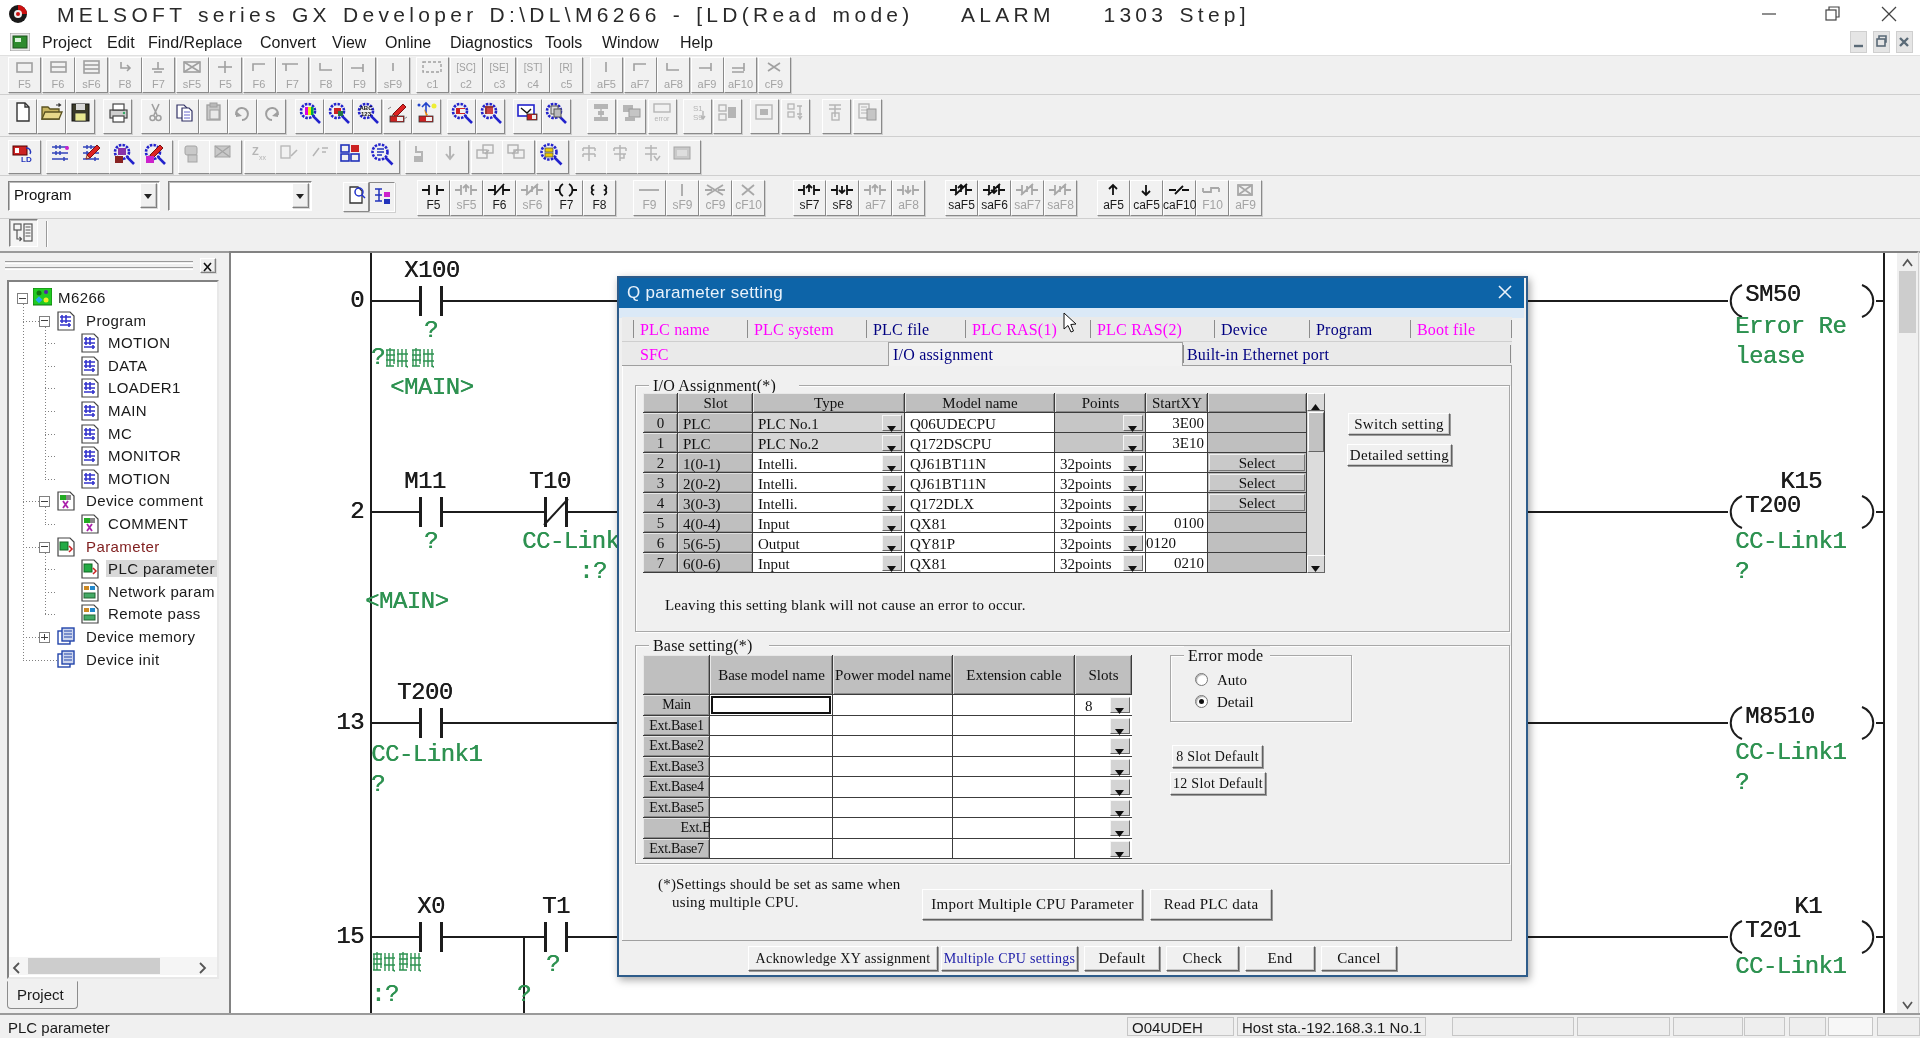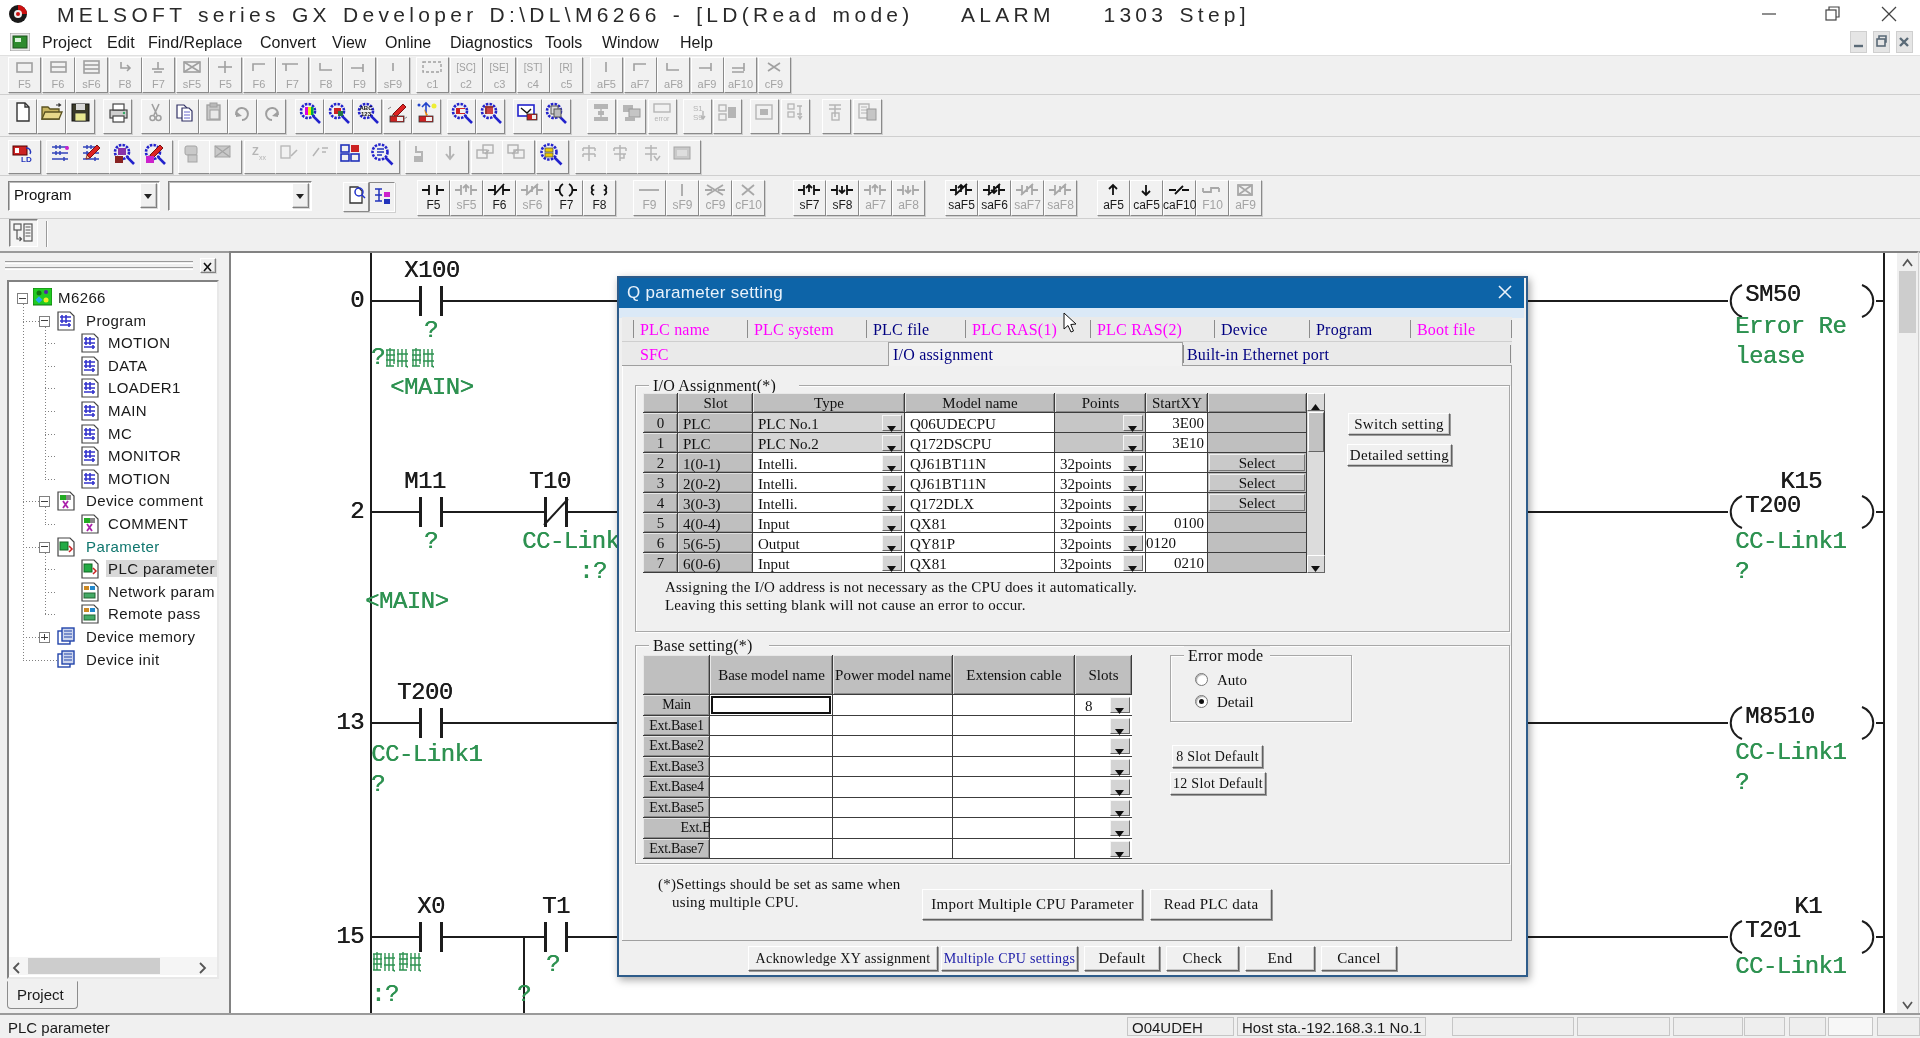--- a/index.html
+++ b/index.html
@@ -709,21 +709,21 @@
     </svg></div>
 <div style="position:absolute;left:106px;top:515.0px;font:15px 'Liberation Sans', sans-serif;color:#1a1a1a;white-space:pre;line-height:17px;letter-spacing:0.4px;padding:0 2px;">COMMENT</div>
 <div style="position:absolute;left:23px;top:546.6px;width:16px;height:1px;background-image:repeating-linear-gradient(to right,#808080 0,#808080 1px,transparent 1px,transparent 3px);"></div>
 <div style="position:absolute;left:39px;top:541.6px;width:11px;height:11px;background:#fff;border:1px solid #808080;"></div>
 <div style="position:absolute;left:41px;top:546.1px;width:7px;height:1px;background:#404040;"></div>
 <div style="position:absolute;left:57px;top:536.6px;width:19px;height:20px;"><svg width="19" height="20" viewBox="0 0 19 20">
       <path d="M1,1 H13 L17,5 V19 H1 Z" fill="#fff" stroke="#444" stroke-width="1.2"></path>
       <rect x="3" y="5" width="8" height="8" fill="#22aa44" stroke="#116622"></rect>
       <path d="M12,9 l3,3 l-3,3" fill="none" stroke="#cc2222" stroke-width="1.5"></path>
     </svg></div>
-<div style="position:absolute;left:84px;top:537.6px;font:15px 'Liberation Sans', sans-serif;color:#0f766e;white-space:pre;line-height:17px;letter-spacing:0.4px;padding:0 2px;">Parameter</div>
+<div style="position:absolute;left:84px;top:537.6px;font:15px 'Liberation Sans', sans-serif;color:#7f1d1d;white-space:pre;line-height:17px;letter-spacing:0.4px;padding:0 2px;">Parameter</div>
 <div style="position:absolute;left:45px;top:569.2px;width:12px;height:1px;background-image:repeating-linear-gradient(to right,#808080 0,#808080 1px,transparent 1px,transparent 3px);"></div>
 <div style="position:absolute;left:81px;top:559.2px;width:19px;height:20px;"><svg width="19" height="20" viewBox="0 0 19 20">
       <path d="M1,1 H13 L17,5 V19 H1 Z" fill="#fff" stroke="#444" stroke-width="1.2"></path>
       <rect x="3" y="5" width="8" height="8" fill="#22aa44" stroke="#116622"></rect>
       <path d="M12,9 l3,3 l-3,3" fill="none" stroke="#cc2222" stroke-width="1.5"></path>
     </svg></div>
 <div style="position:absolute;left:106px;top:560.2px;font:15px 'Liberation Sans', sans-serif;color:#1a1a1a;white-space:pre;line-height:17px;letter-spacing:0.4px;background:#d8d8d8;padding:0 2px;">PLC parameter</div>
 <div style="position:absolute;left:45px;top:591.8px;width:12px;height:1px;background-image:repeating-linear-gradient(to right,#808080 0,#808080 1px,transparent 1px,transparent 3px);"></div>
 <div style="position:absolute;left:81px;top:581.8px;width:19px;height:20px;"><svg width="19" height="20" viewBox="0 0 19 20">
       <path d="M1,1 H13 L17,5 V19 H1 Z" fill="#fff" stroke="#444" stroke-width="1.2"></path>
@@ -1111,21 +1111,20 @@
 <div style="position:absolute;left:688px;top:115px;width:18px;height:180px;background:#dcdcdc;border:1px solid #3c3c3c;border-left:none;"></div>
 <div style="position:absolute;left:688px;top:115px;width:18px;height:18px;background:#d9d9d9;border:1px solid;border-color:#fff #666 #666 #fff;"></div>
 <div style="position:absolute;left:692px;top:120px;width:10px;height:8px;"><svg width="10" height="8" viewBox="0 0 10 8">
         <path d="M0,6 L9,6 L4.5,0 Z" fill="#111"></path>
       </svg></div>
 <div style="position:absolute;left:688px;top:277px;width:18px;height:18px;background:#d9d9d9;border:1px solid;border-color:#fff #666 #666 #fff;"></div>
 <div style="position:absolute;left:692px;top:282px;width:10px;height:8px;"><svg width="10" height="8" viewBox="0 0 10 8">
         <path d="M0,0 L9,0 L4.5,6 Z" fill="#111"></path>
       </svg></div>
 <div style="position:absolute;left:689px;top:134px;width:16px;height:40px;background:#c2c2c2;border:1px solid;border-color:#fff #666 #666 #fff;"></div>
-<div style="position:absolute;left:46px;top:300px;font:15px 'Liberation Serif', serif;color:#111;white-space:pre;line-height:18px;letter-spacing:0.2px;">Assigning the I/O address is not necessary as the CPU does it automatically.</div>
 <div style="position:absolute;left:46px;top:318px;font:15px 'Liberation Serif', serif;color:#111;white-space:pre;line-height:18px;letter-spacing:0.2px;">Leaving this setting blank will not cause an error to occur.</div>
 <div style="position:absolute;left:729px;top:135px;width:102px;height:22px;background:#f0f0f0;border:1px solid;border-color:#ffffff #606060 #606060 #ffffff;box-shadow:1px 1px 0 #9a9a9a, inset -1px -1px 0 #c9c9c9;"></div>
 <div style="position:absolute;left:729px;top:136.5px;width:102px;height:19px;text-align:center;font:15px 'Liberation Serif', serif;color:#111;letter-spacing:0.3px;line-height:19px;white-space:nowrap;">Switch setting</div>
 <div style="position:absolute;left:728px;top:166px;width:105px;height:22px;background:#f0f0f0;border:1px solid;border-color:#ffffff #606060 #606060 #ffffff;box-shadow:1px 1px 0 #9a9a9a, inset -1px -1px 0 #c9c9c9;"></div>
 <div style="position:absolute;left:728px;top:167.5px;width:105px;height:19px;text-align:center;font:15px 'Liberation Serif', serif;color:#111;letter-spacing:0.3px;line-height:19px;white-space:nowrap;">Detailed setting</div>
 <div style="position:absolute;left:16px;top:367px;width:875px;height:219px;border:1px solid #a8a8a8;box-shadow:inset 1px 1px 0 #fdfdfd, 1px 1px 0 #fdfdfd;"></div>
 <div style="position:absolute;left:30px;top:358px;width:120px;height:18px;background:#f0f0f0;"></div>
 <div style="position:absolute;left:34px;top:358px;font:16px 'Liberation Serif', serif;color:#111;white-space:pre;line-height:19px;letter-spacing:0.2px;">Base setting(*)</div>
 <div style="position:absolute;left:24px;top:377px;width:489px;height:204px;background:#fff;border:1px solid #3c3c3c;"></div>
 <div style="position:absolute;left:24px;top:377px;width:67px;height:40px;background:#bfbfbf;border-right:1px solid #3c3c3c;border-bottom:1px solid #3c3c3c;box-shadow:inset 1px 1px 0 #e8e8e8, inset -1px -1px 0 #8a8a8a;"></div>

